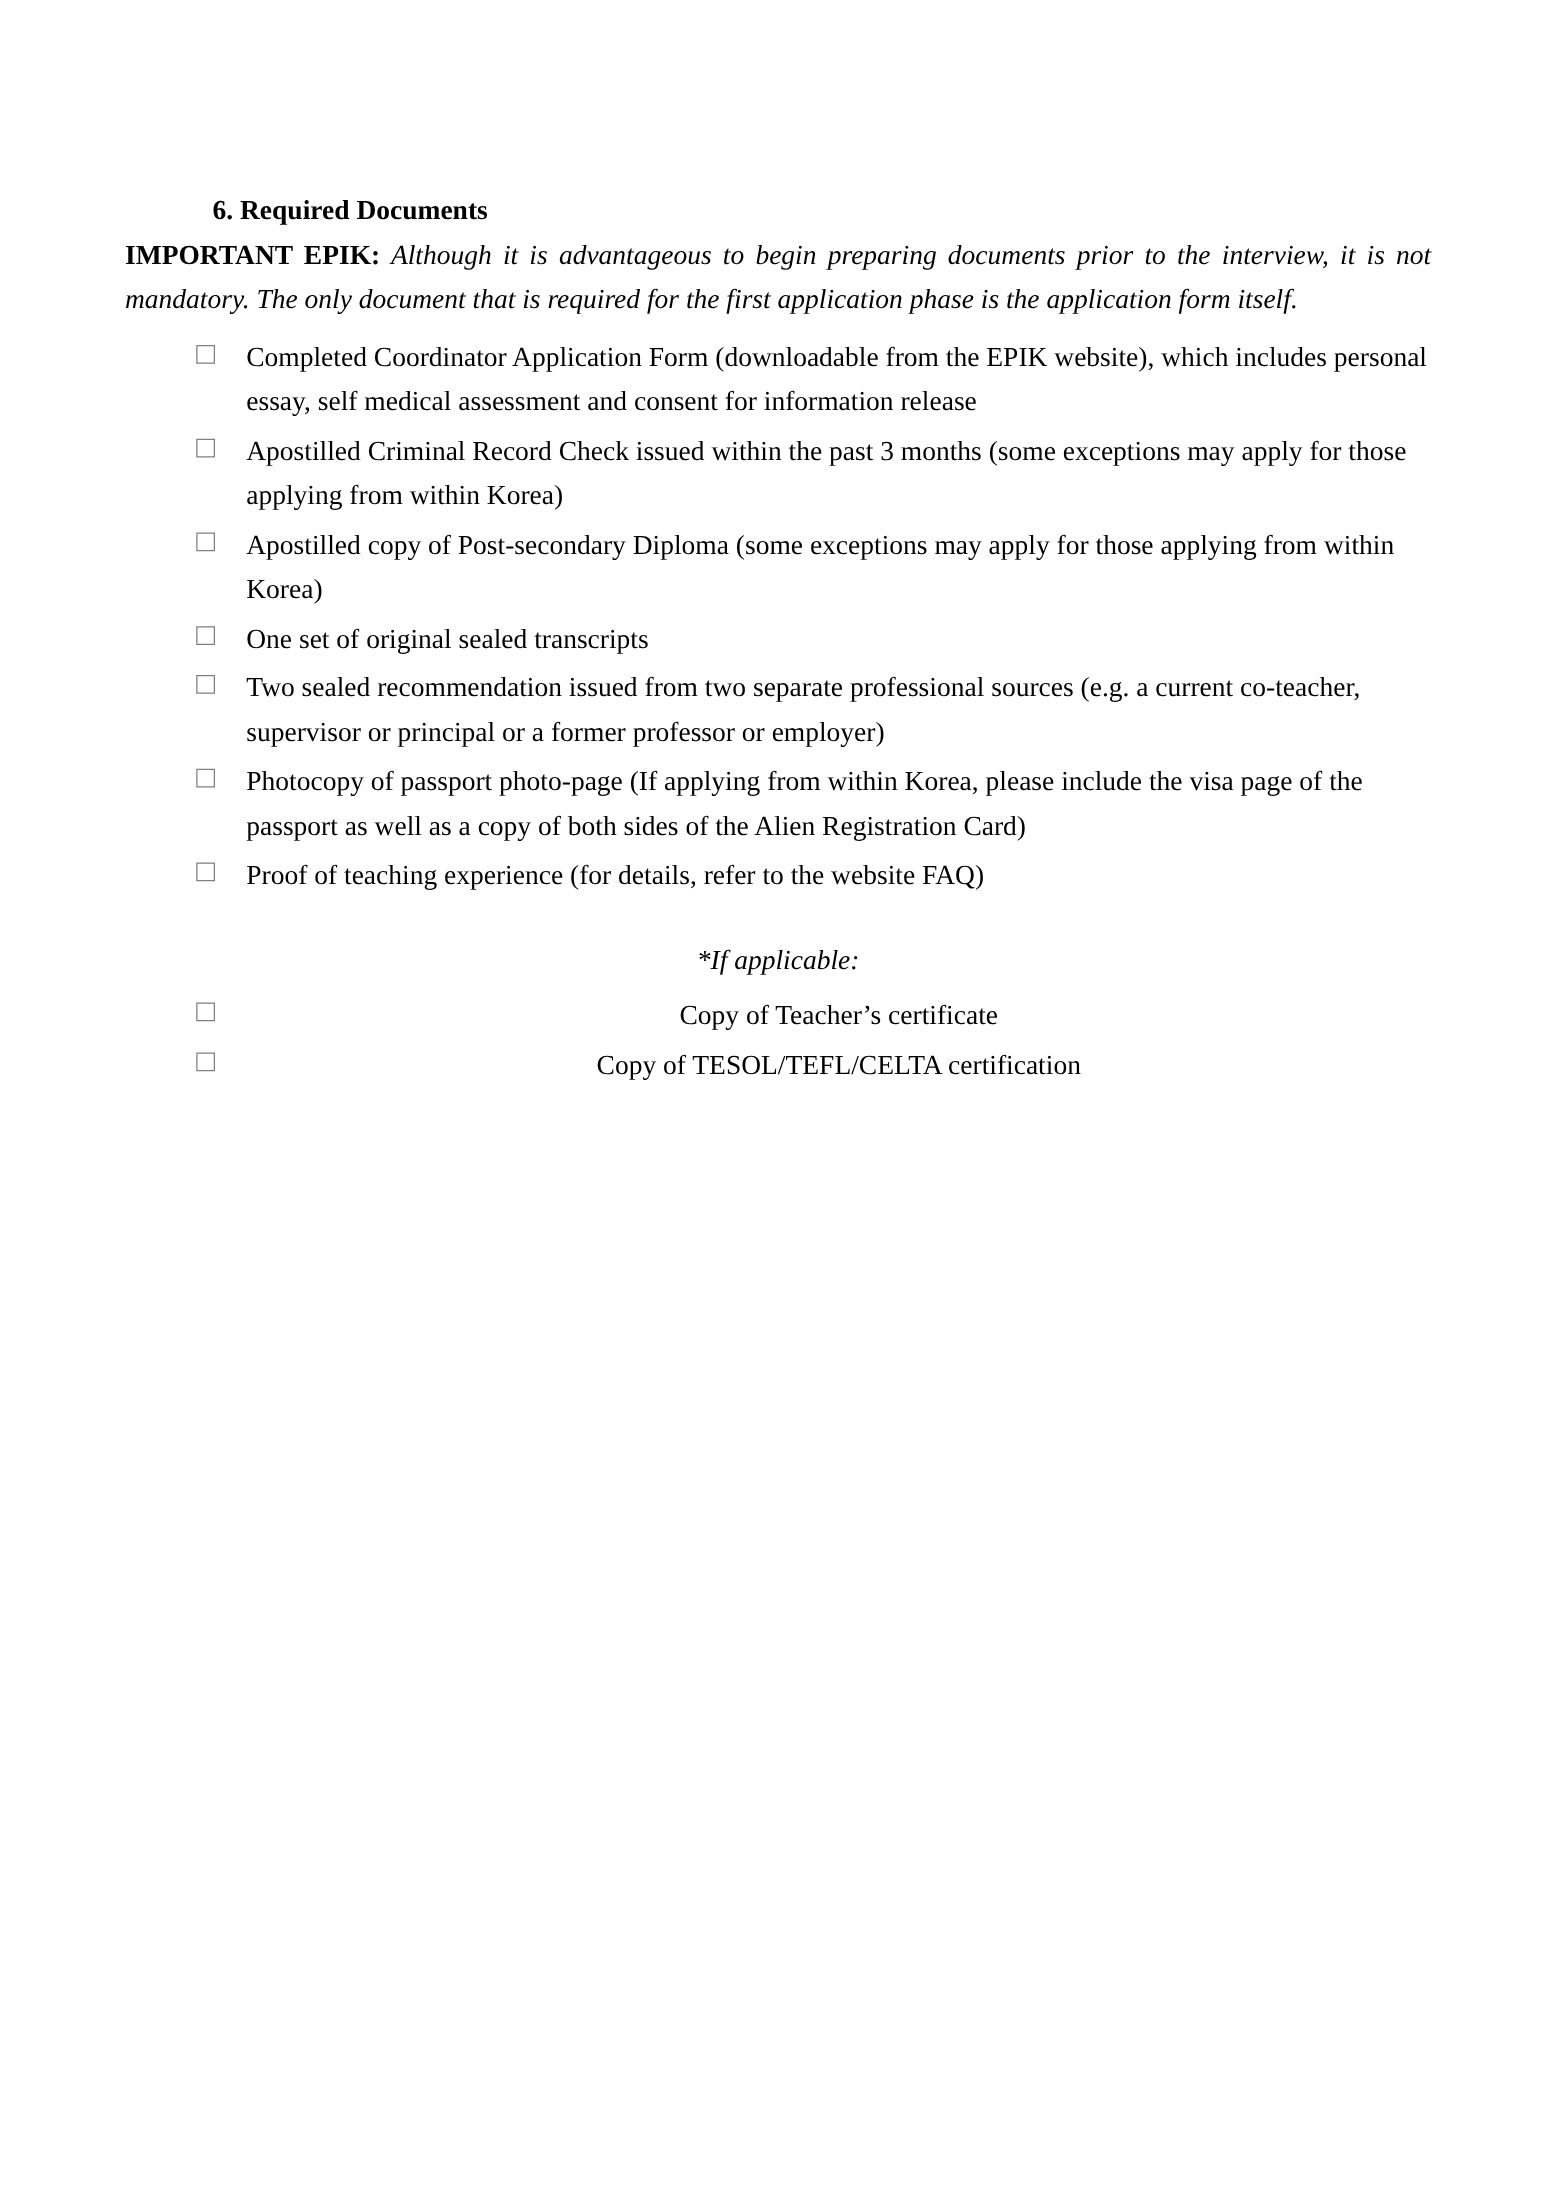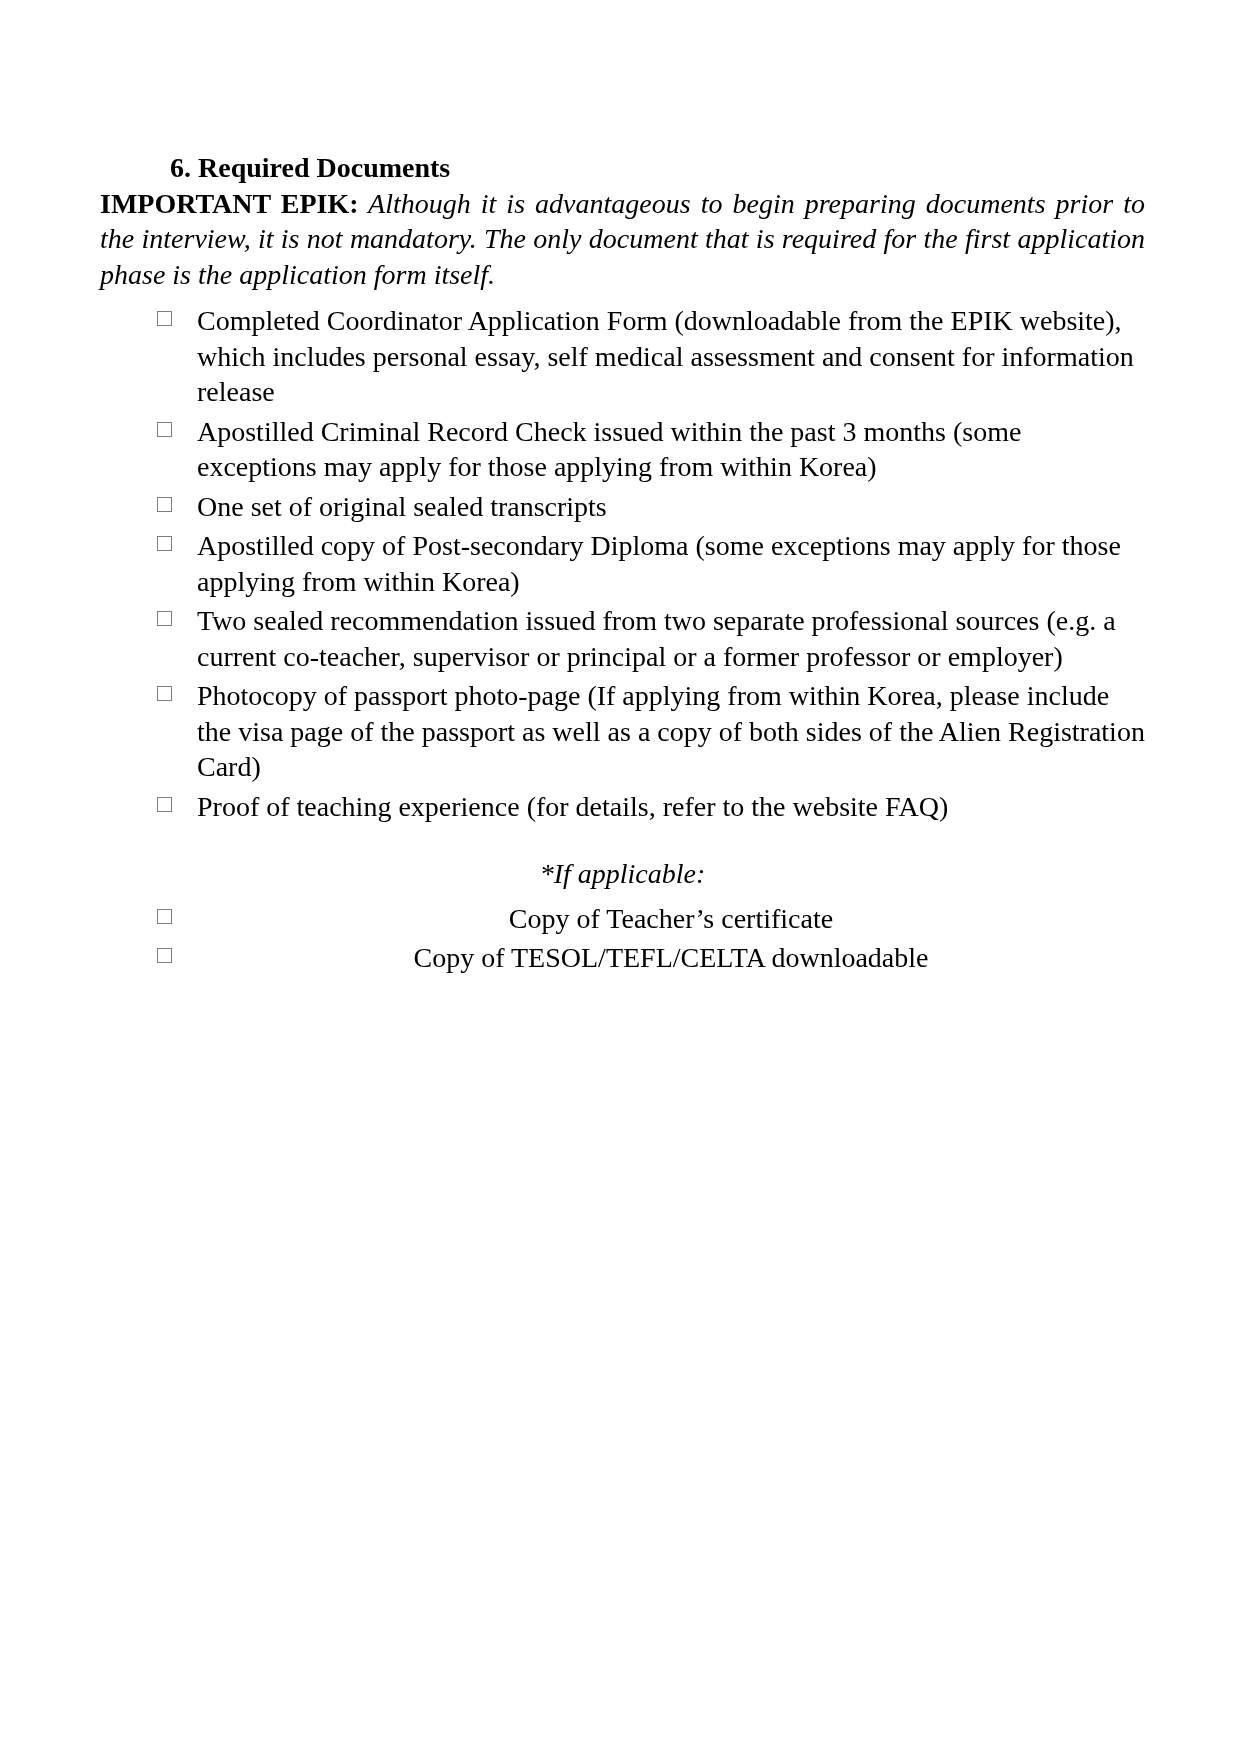--- a/index.html
+++ b/index.html
@@ -16,21 +16,21 @@
     position: absolute;
     left: 0; top: 0;
     width: 1241px; height: 1754px;
     background: #ffffff;
   }
   .content {
     position: absolute;
     left: 100px;
     top: 150px;
     width: 1045px;
-    font-size: 28px;
+    font-size: 22px;
     line-height: 35.5px;
   }
   .heading {
     font-weight: bold;
     text-indent: 70px;
     white-space: nowrap;
   }
   .note {
     text-align: justify;
     text-align-last: left;
@@ -83,26 +83,26 @@
           <span>Completed Coordinator Application Form (downloadable from the EPIK website), which includes personal essay, self medical assessment and consent for information release</span>
         </li>
 
         <li>
           <span class="checkbox"></span>
           <span>Apostilled Criminal Record Check issued within the past 3 months (some exceptions may apply for those applying from within Korea)</span>
         </li>
 
         <li>
           <span class="checkbox"></span>
-          <span>One set of original sealed transcripts</span>
+          <span>Apostilled copy of Post-secondary Diploma (some exceptions may apply for those applying from within Korea)</span>
         </li>
 
         <li>
           <span class="checkbox"></span>
-          <span>Apostilled copy of Post-secondary Diploma (some exceptions may apply for those applying from within Korea)</span>
+          <span>One set of original sealed transcripts</span>
         </li>
 
         <li>
           <span class="checkbox"></span>
           <span>Two sealed recommendation issued from two separate professional sources (e.g. a current co-teacher, supervisor or principal or a former professor or employer)</span>
         </li>
 
         <li>
           <span class="checkbox"></span>
           <span>Photocopy of passport photo-page (If applying from within Korea, please include the visa page of the passport as well as a copy of both sides of the Alien Registration Card)</span>
@@ -118,18 +118,18 @@
 
     <ul class="checklist applicable">
 
         <li>
           <span class="checkbox"></span>
           <span>Copy of Teacher’s certificate</span>
         </li>
 
         <li>
           <span class="checkbox"></span>
-          <span>Copy of TESOL/TEFL/CELTA downloadable</span>
+          <span>Copy of TESOL/TEFL/CELTA certification</span>
         </li>
       </ul>
 
   </div>
 </div>
 
 </body></html>

